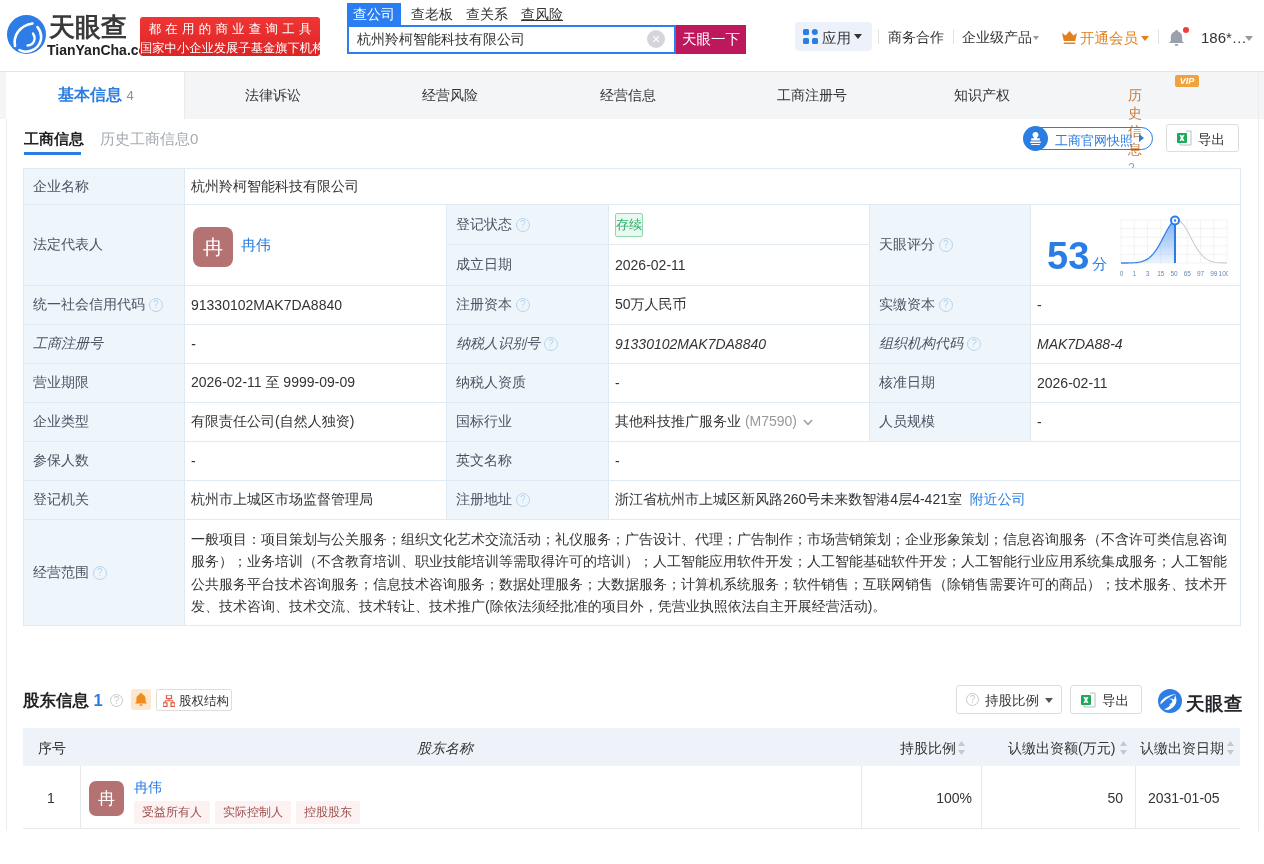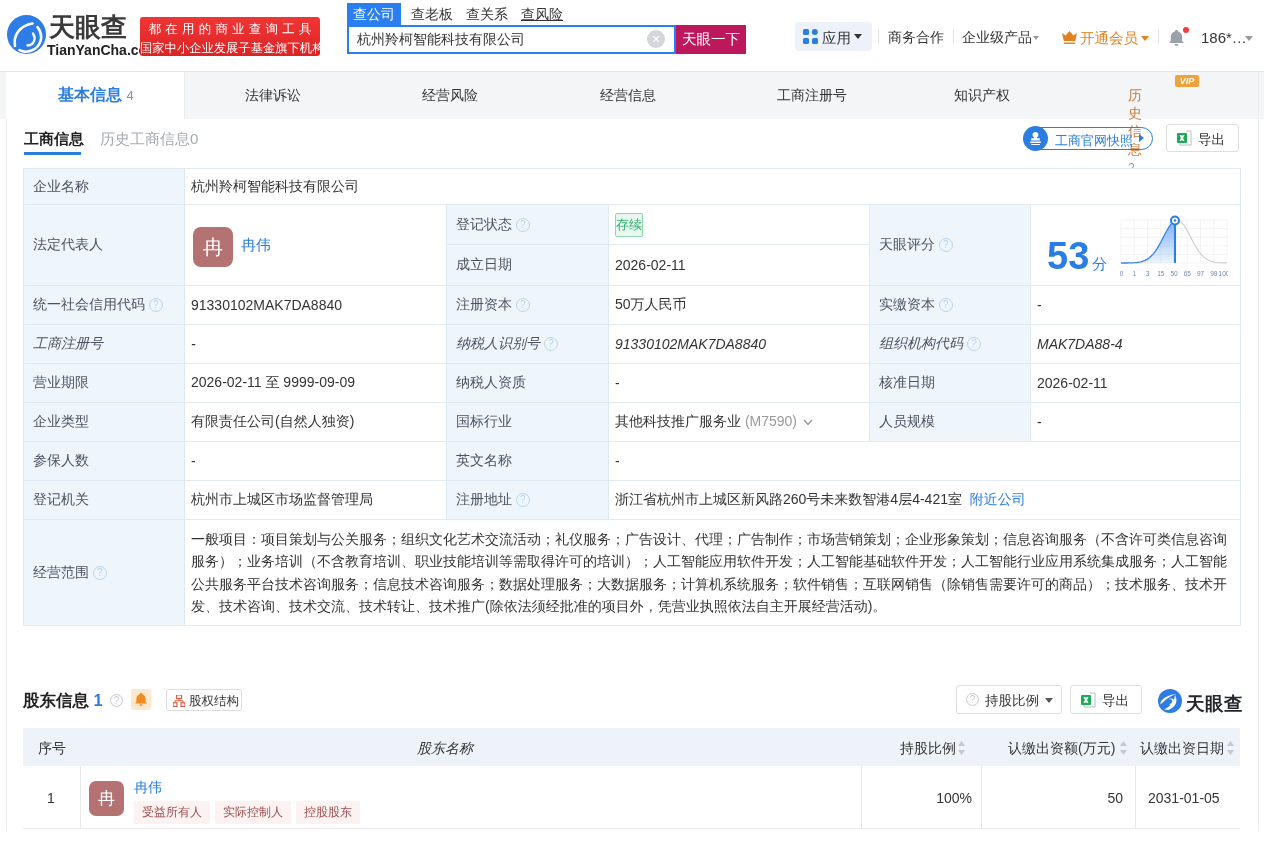--- a/index.html
+++ b/index.html
@@ -221,21 +221,21 @@
   </table>
 
 <div class="abs" style="left:23px;top:690px;font-size:16.5px;font-weight:bold;color:#222;">股东信息 <span style="color:#2a7de1;">1</span></div>
 <span class="qi qig abs" style="left:110px;top:694px;width:13px;height:13px;line-height:11px;">?</span>
 <div class="abs" style="left:131px;top:689px;width:20px;height:21px;background:#fde7cd;border-radius:3px;">
   <svg style="position:absolute;left:4px;top:4px;" width="12" height="13" viewBox="0 0 12 13">
     <path d="M6 0 C6.7 0 7.3 .5 7.3 1.2 C9.2 1.8 10.6 3.5 10.6 5.6 L10.6 8.8 L12 10.4 L0 10.4 L1.4 8.8 L1.4 5.6 C1.4 3.5 2.8 1.8 4.7 1.2 C4.7 .5 5.3 0 6 0 Z" fill="#f08c1e"></path>
     <rect x="4.5" y="11.2" width="3" height="1.6" rx="0.8" fill="#f08c1e"></rect>
   </svg>
 </div>
-<div class="abs" style="left:166px;top:689px;width:76px;height:22px;border:1px solid #ddd;border-radius:2px;background:#fff;white-space:nowrap;">
+<div class="abs" style="left:156px;top:689px;width:76px;height:22px;border:1px solid #ddd;border-radius:2px;background:#fff;white-space:nowrap;">
   <svg style="position:absolute;left:6px;top:5px;" width="12" height="12" viewBox="0 0 12 12">
     <rect x="3.5" y="0" width="5" height="3.6" fill="none" stroke="#e25a3f" stroke-width="1.2"></rect>
     <rect x="0" y="7.8" width="4" height="3.6" fill="none" stroke="#e25a3f" stroke-width="1.2"></rect>
     <rect x="8" y="7.8" width="4" height="3.6" fill="none" stroke="#e25a3f" stroke-width="1.2"></rect>
     <path d="M6 3.6 V5.8 M2 7.8 V5.8 H10 V7.8" fill="none" stroke="#e25a3f" stroke-width="1"></path>
   </svg>
   <span style="position:absolute;left:22px;top:3px;font-size:12.5px;color:#333;">股权结构</span>
 </div>
 
 <div class="abs" style="left:956px;top:685px;width:106px;height:29px;border:1px solid #ddd;border-radius:3px;background:#fff;">

